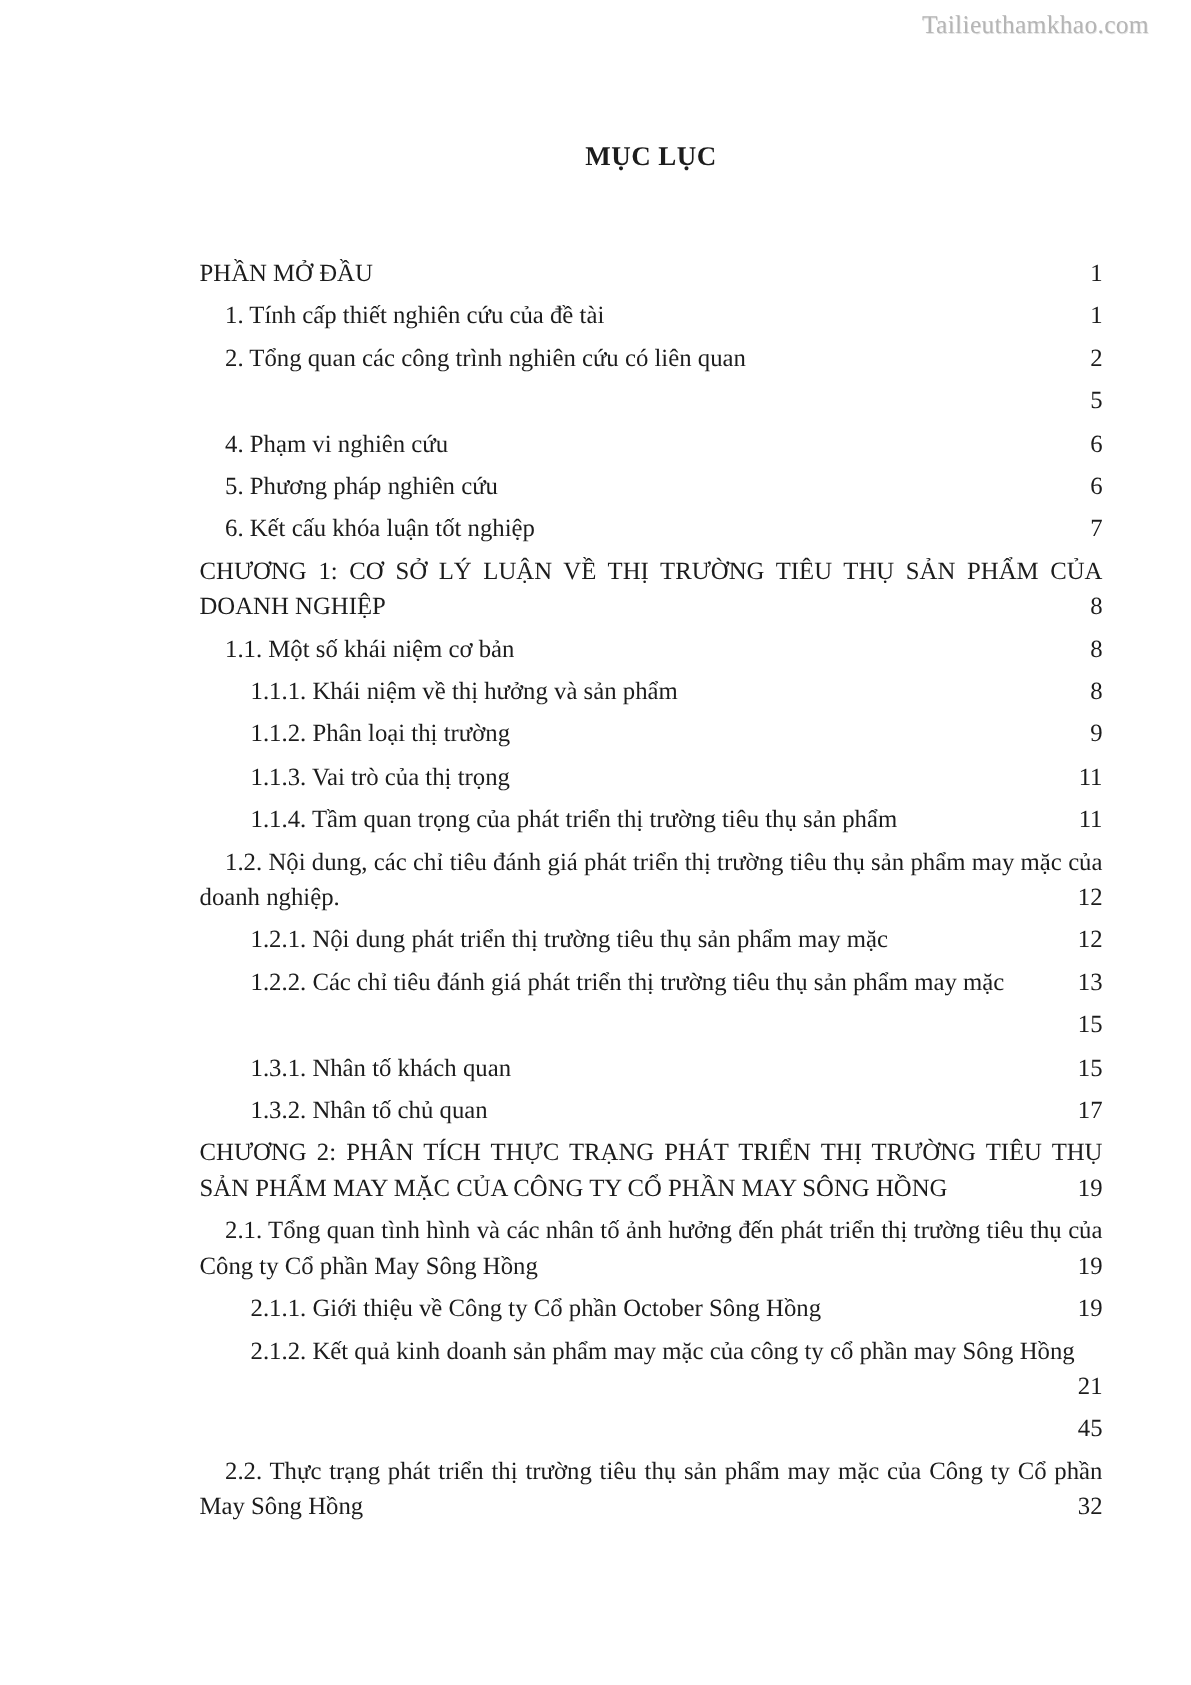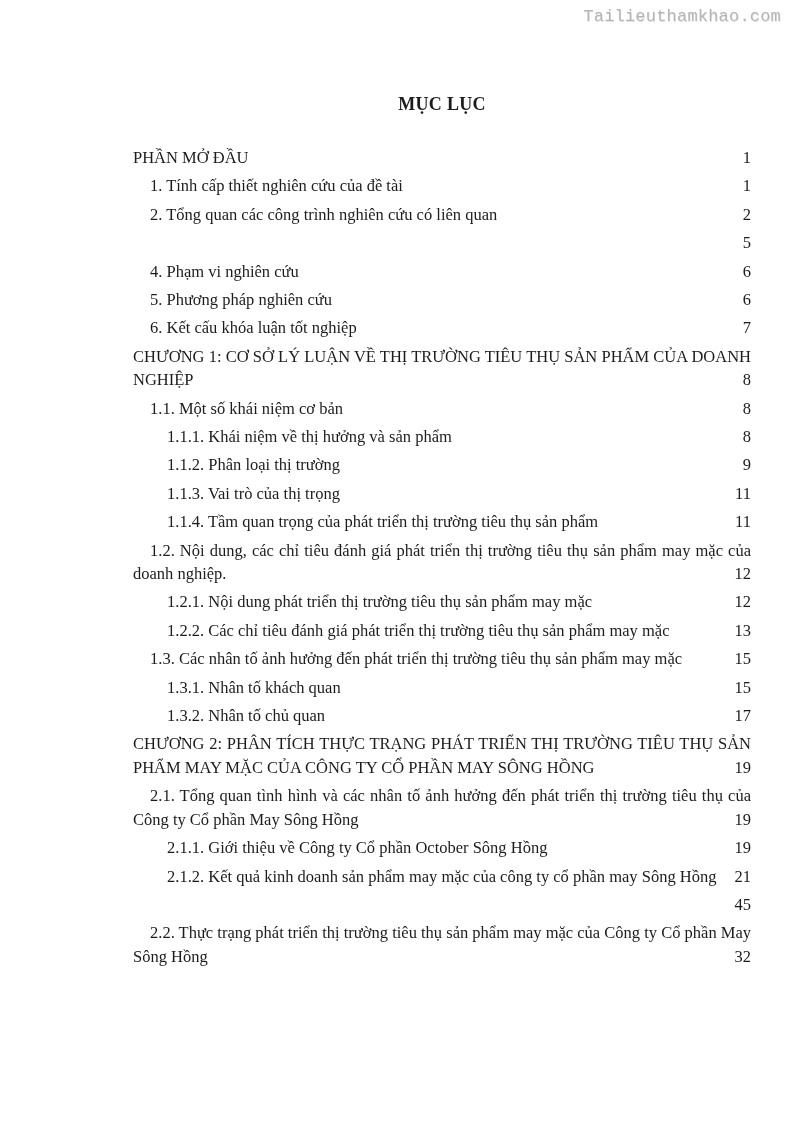--- a/index.html
+++ b/index.html
@@ -7,39 +7,39 @@
   body {
     width: 794px; height: 1123px;
     position: relative;
     overflow: hidden;
     font-family: "Liberation Serif", "DejaVu Serif", serif;
     color: var(--text-color, #1c1c1c);
     background: var(--page-bg, #ffffff);
   }
   .watermark {
     position: absolute;
-    top: 7px; right: 13px;
-    font-family: Liberation Mono, monospace;
+    top: 7px; right: 28px;
+    font-family: Liberation Serif, serif;
     font-size: 17px;
     letter-spacing: 0.2px;
     color: var(--watermark-color, #b5b5b5);
     text-shadow: 0.5px 0.5px 0 #e3e3e3;
   }
   .page-inner {
-    padding: 92px 43px 0 133px; 
+    padding: 92px 59px 0 133px; 
   }
   .doc-title {
     font-size: 18px;
     line-height: 24px;
     font-weight: bold;
     text-align: center;
     letter-spacing: 0.3px;
   }
   .toc {
-    margin-top: 30px;
+    margin-top: 54px;
     font-size: 16.5px;
     line-height: 23.5px;
   }
   .entry {
     text-align: justify;
     margin-bottom: 4.9px;
   }
   
   .entry::after { content: ""; display: block; clear: both; }
   .entry.level-0 { text-indent: 0; }
@@ -69,21 +69,21 @@
       <div class="entry level-1"><span>6. Kết cấu khóa luận tốt nghiệp</span><span class="page-num">7</span></div>
       <div class="entry level-0"><span>CHƯƠNG 1: CƠ SỞ LÝ LUẬN VỀ THỊ TRƯỜNG TIÊU THỤ SẢN PHẨM CỦA DOANH NGHIỆP</span><span class="page-num">8</span></div>
       <div class="entry level-1"><span>1.1. Một số khái niệm cơ bản</span><span class="page-num">8</span></div>
       <div class="entry level-2"><span>1.1.1. Khái niệm về thị hưởng và sản phẩm</span><span class="page-num">8</span></div>
       <div class="entry level-2"><span>1.1.2. Phân loại thị trường</span><span class="page-num">9</span></div>
       <div class="entry level-2"><span>1.1.3. Vai trò của thị trọng</span><span class="page-num">11</span></div>
       <div class="entry level-2"><span>1.1.4. Tầm quan trọng của phát triển thị trường tiêu thụ sản phẩm</span><span class="page-num">11</span></div>
       <div class="entry level-1"><span>1.2. Nội dung, các chỉ tiêu đánh giá phát triển thị trường tiêu thụ sản phẩm may mặc của doanh nghiệp.</span><span class="page-num">12</span></div>
       <div class="entry level-2"><span>1.2.1. Nội dung phát triển thị trường tiêu thụ sản phẩm may mặc</span><span class="page-num">12</span></div>
       <div class="entry level-2"><span>1.2.2. Các chỉ tiêu đánh giá phát triển thị trường tiêu thụ sản phẩm may mặc</span><span class="page-num">13</span></div>
-      <div class="entry level-1"><span>1.3. Các nhân tố ảnh hưởng đến phát triển thị trường tiêu thụ sản phẩm may mặc</span><span class="page-num">15</span></div>
+      <div class="entry level-1"><span class="page-num">15</span></div>
       <div class="entry level-2"><span>1.3.1. Nhân tố khách quan</span><span class="page-num">15</span></div>
       <div class="entry level-2"><span>1.3.2. Nhân tố chủ quan</span><span class="page-num">17</span></div>
       <div class="entry level-0"><span>CHƯƠNG 2: PHÂN TÍCH THỰC TRẠNG PHÁT TRIỂN THỊ TRƯỜNG TIÊU THỤ SẢN PHẨM MAY MẶC CỦA CÔNG TY CỔ PHẦN MAY SÔNG HỒNG</span><span class="page-num">19</span></div>
       <div class="entry level-1"><span>2.1. Tổng quan tình hình và các nhân tố ảnh hưởng đến phát triển thị trường tiêu thụ của Công ty Cổ phần May Sông Hồng</span><span class="page-num">19</span></div>
       <div class="entry level-2"><span>2.1.1. Giới thiệu về Công ty Cổ phần October Sông Hồng</span><span class="page-num">19</span></div>
       <div class="entry level-2"><span>2.1.2. Kết quả kinh doanh sản phẩm may mặc của công ty cổ phần may Sông Hồng</span><span class="page-num">21</span></div>
       <div class="entry level-2"><span class="page-num">45</span></div>
       <div class="entry level-1"><span>2.2. Thực trạng phát triển thị trường tiêu thụ sản phẩm may mặc của Công ty Cổ phần May Sông Hồng</span><span class="page-num">32</span></div>
     </div>
 </div>

